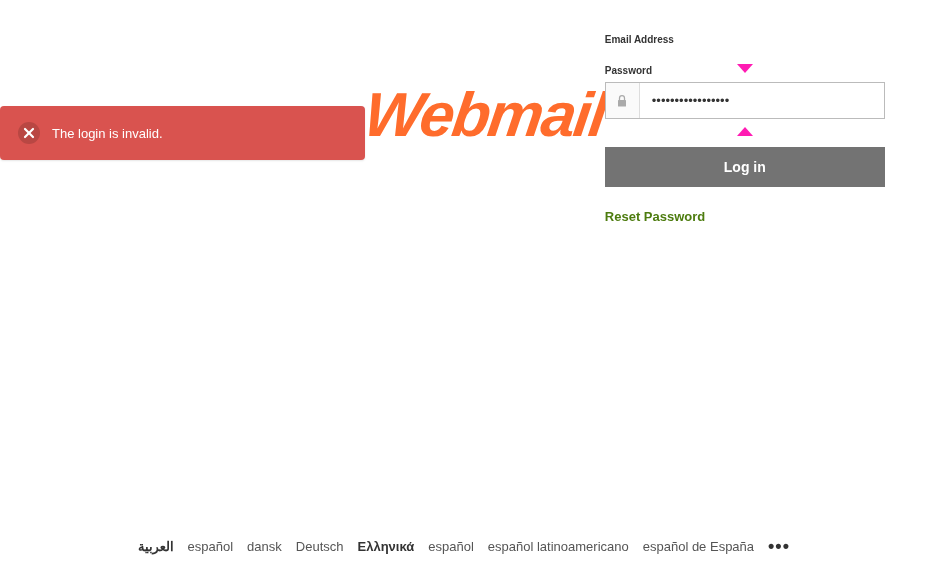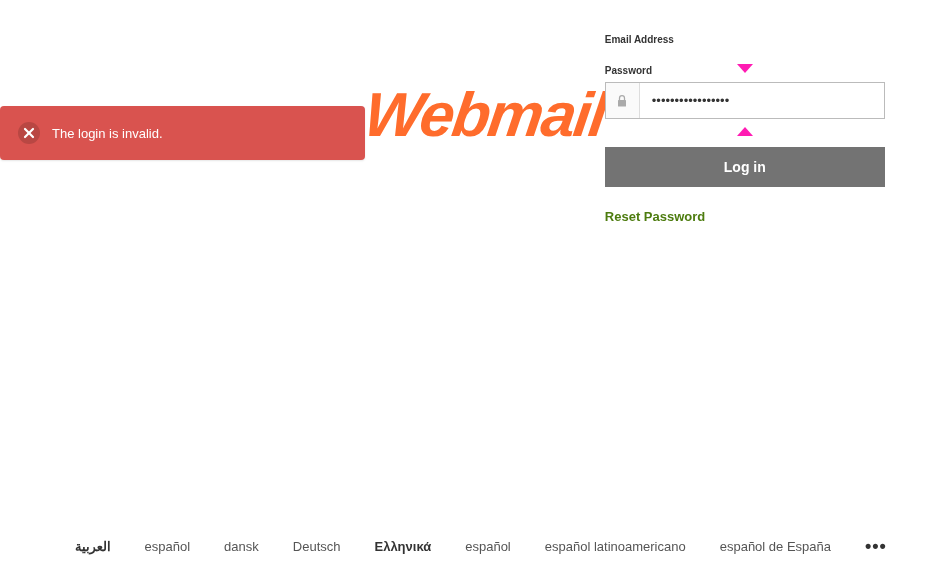--- a/index.html
+++ b/index.html
@@ -127,25 +127,25 @@
       color: #4d7c0f;
       cursor: pointer;
     }
     .lang-bar {
       position: absolute;
       bottom: 34px;
       left: 0;
       right: 0;
       display: flex;
       align-items: center;
-      gap: 34px;
+      justify-content: center;
+      gap: 14px;
       font-size: 13px;
       color: #555;
       padding: 0 30px;
-      margin-left: 45px;
     }
     .lang-item { cursor: pointer; white-space: nowrap; }
     .lang-item.bold { font-weight: 700; color: #333; }
     .lang-more {
       font-weight: 900;
       font-size: 18px;
       letter-spacing: 1px;
       cursor: pointer;
       color: #333;
       line-height: 0.5;

